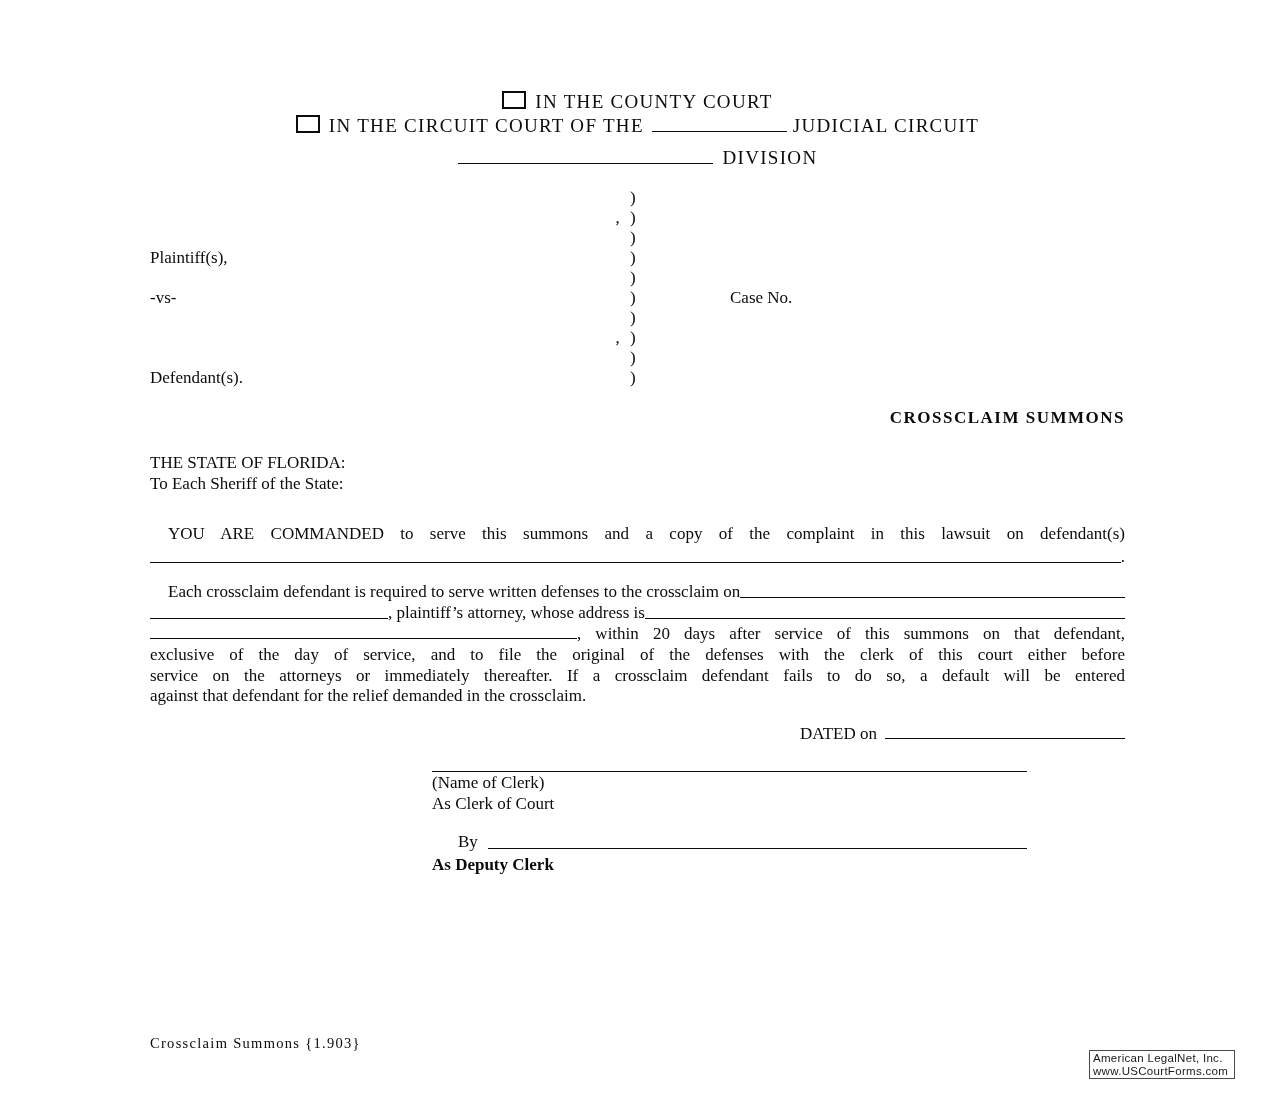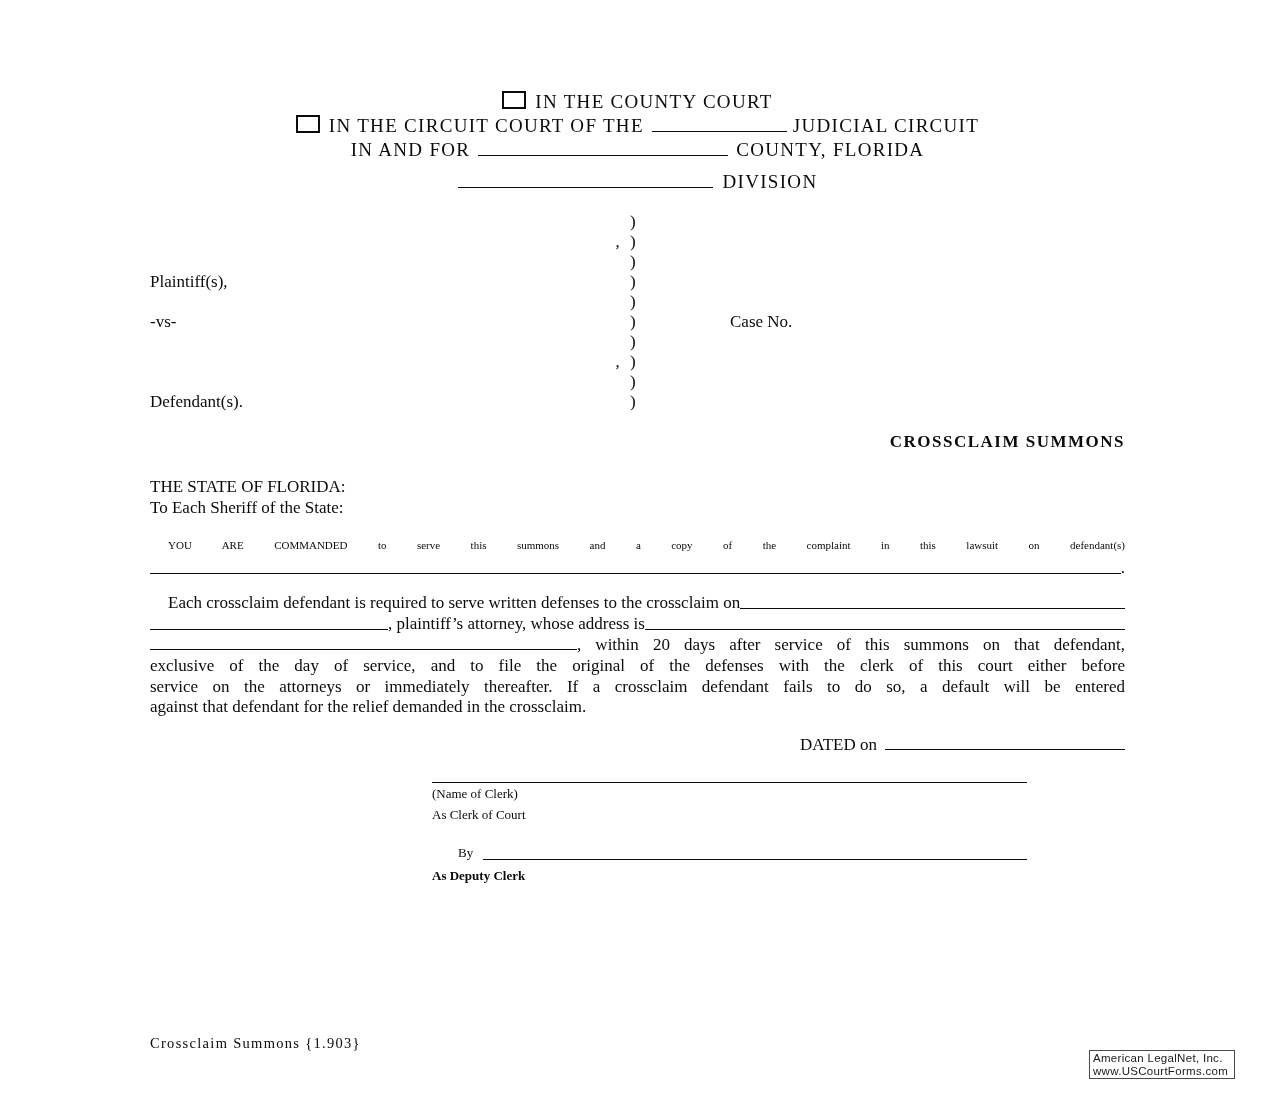--- a/index.html
+++ b/index.html
@@ -62,22 +62,22 @@
     margin-top: 20px;
     text-align: right;
     font-weight: bold;
     font-size: 17px;
     letter-spacing: 1.5px;
   }
   .addressee { margin-top: 24px; font-size: 17px; line-height: 21px; font-family: Liberation Serif, serif; }
 
   
   .cmd-text {
-    margin-top: 16px;
-    font-size: 11px;
+    margin-top: 29px;
+    font-size: 17px;
     line-height: 22px;
     text-indent: 18px;
     text-align: justify;
     text-align-last: justify;
   }
   .blank-row {
     display: flex;
     align-items: flex-end;
     height: 22px;
     font-size: 17px;
@@ -98,21 +98,21 @@
   .jline {
     line-height: 21px;
     text-align: justify;
     text-align-last: justify;
   }
   .bl-inline { width: 427px; }
 
   
   .dated { margin-top: 16px; padding-left: 25px; font-size: 17px; line-height: 22px; text-align: right; }
   .bl-date { width: 240px; margin-left: 8px; }
-  .clerk-block { margin-top: 26px; margin-left: 282px; width: 595px; font-size: 13px; }
+  .clerk-block { margin-top: 26px; margin-left: 282px; width: 595px; font-size: 17px; }
   .sig-rule { border-bottom: 1.6px solid #0b0b0b; height: 0; }
   .clerk-block .cap-line { line-height: 21px; }
   .by-row { display: flex; align-items: center; height: 22px; margin-top: 17px; margin-left: 26px; }
   .by-label { line-height: 22px; margin-right: 10px; }
   .deputy-line { line-height: 21px; margin-top: 1px; font-weight: bold; }
 
   
   .footer-id {
     position: absolute;
     left: 150px;
@@ -142,23 +142,20 @@
 <div class="page">
   <div class="content">
 
     <div class="court-header">
       <div class="h-line">
         <span class="checkbox"></span><span>IN THE COUNTY COURT</span>
       </div>
       <div class="h-line">
         <span class="checkbox"></span><span>IN THE CIRCUIT COURT OF THE</span><span class="blank bl-judicial"></span><span>JUDICIAL CIRCUIT</span>
       </div>
-      <div class="h-line">
-        <span>IN AND FOR</span><span class="blank bl-county"></span><span>COUNTY, FLORIDA</span>
-      </div>
       <div class="h-line division-line">
         <span class="blank bl-division"></span><span>DIVISION</span>
       </div>
     </div>
 
     <div class="caption">
       <div class="cap-row">
         <span class="cap-left"></span>
           <span class="cap-comma"></span>
           <span class="cap-paren">)</span>

